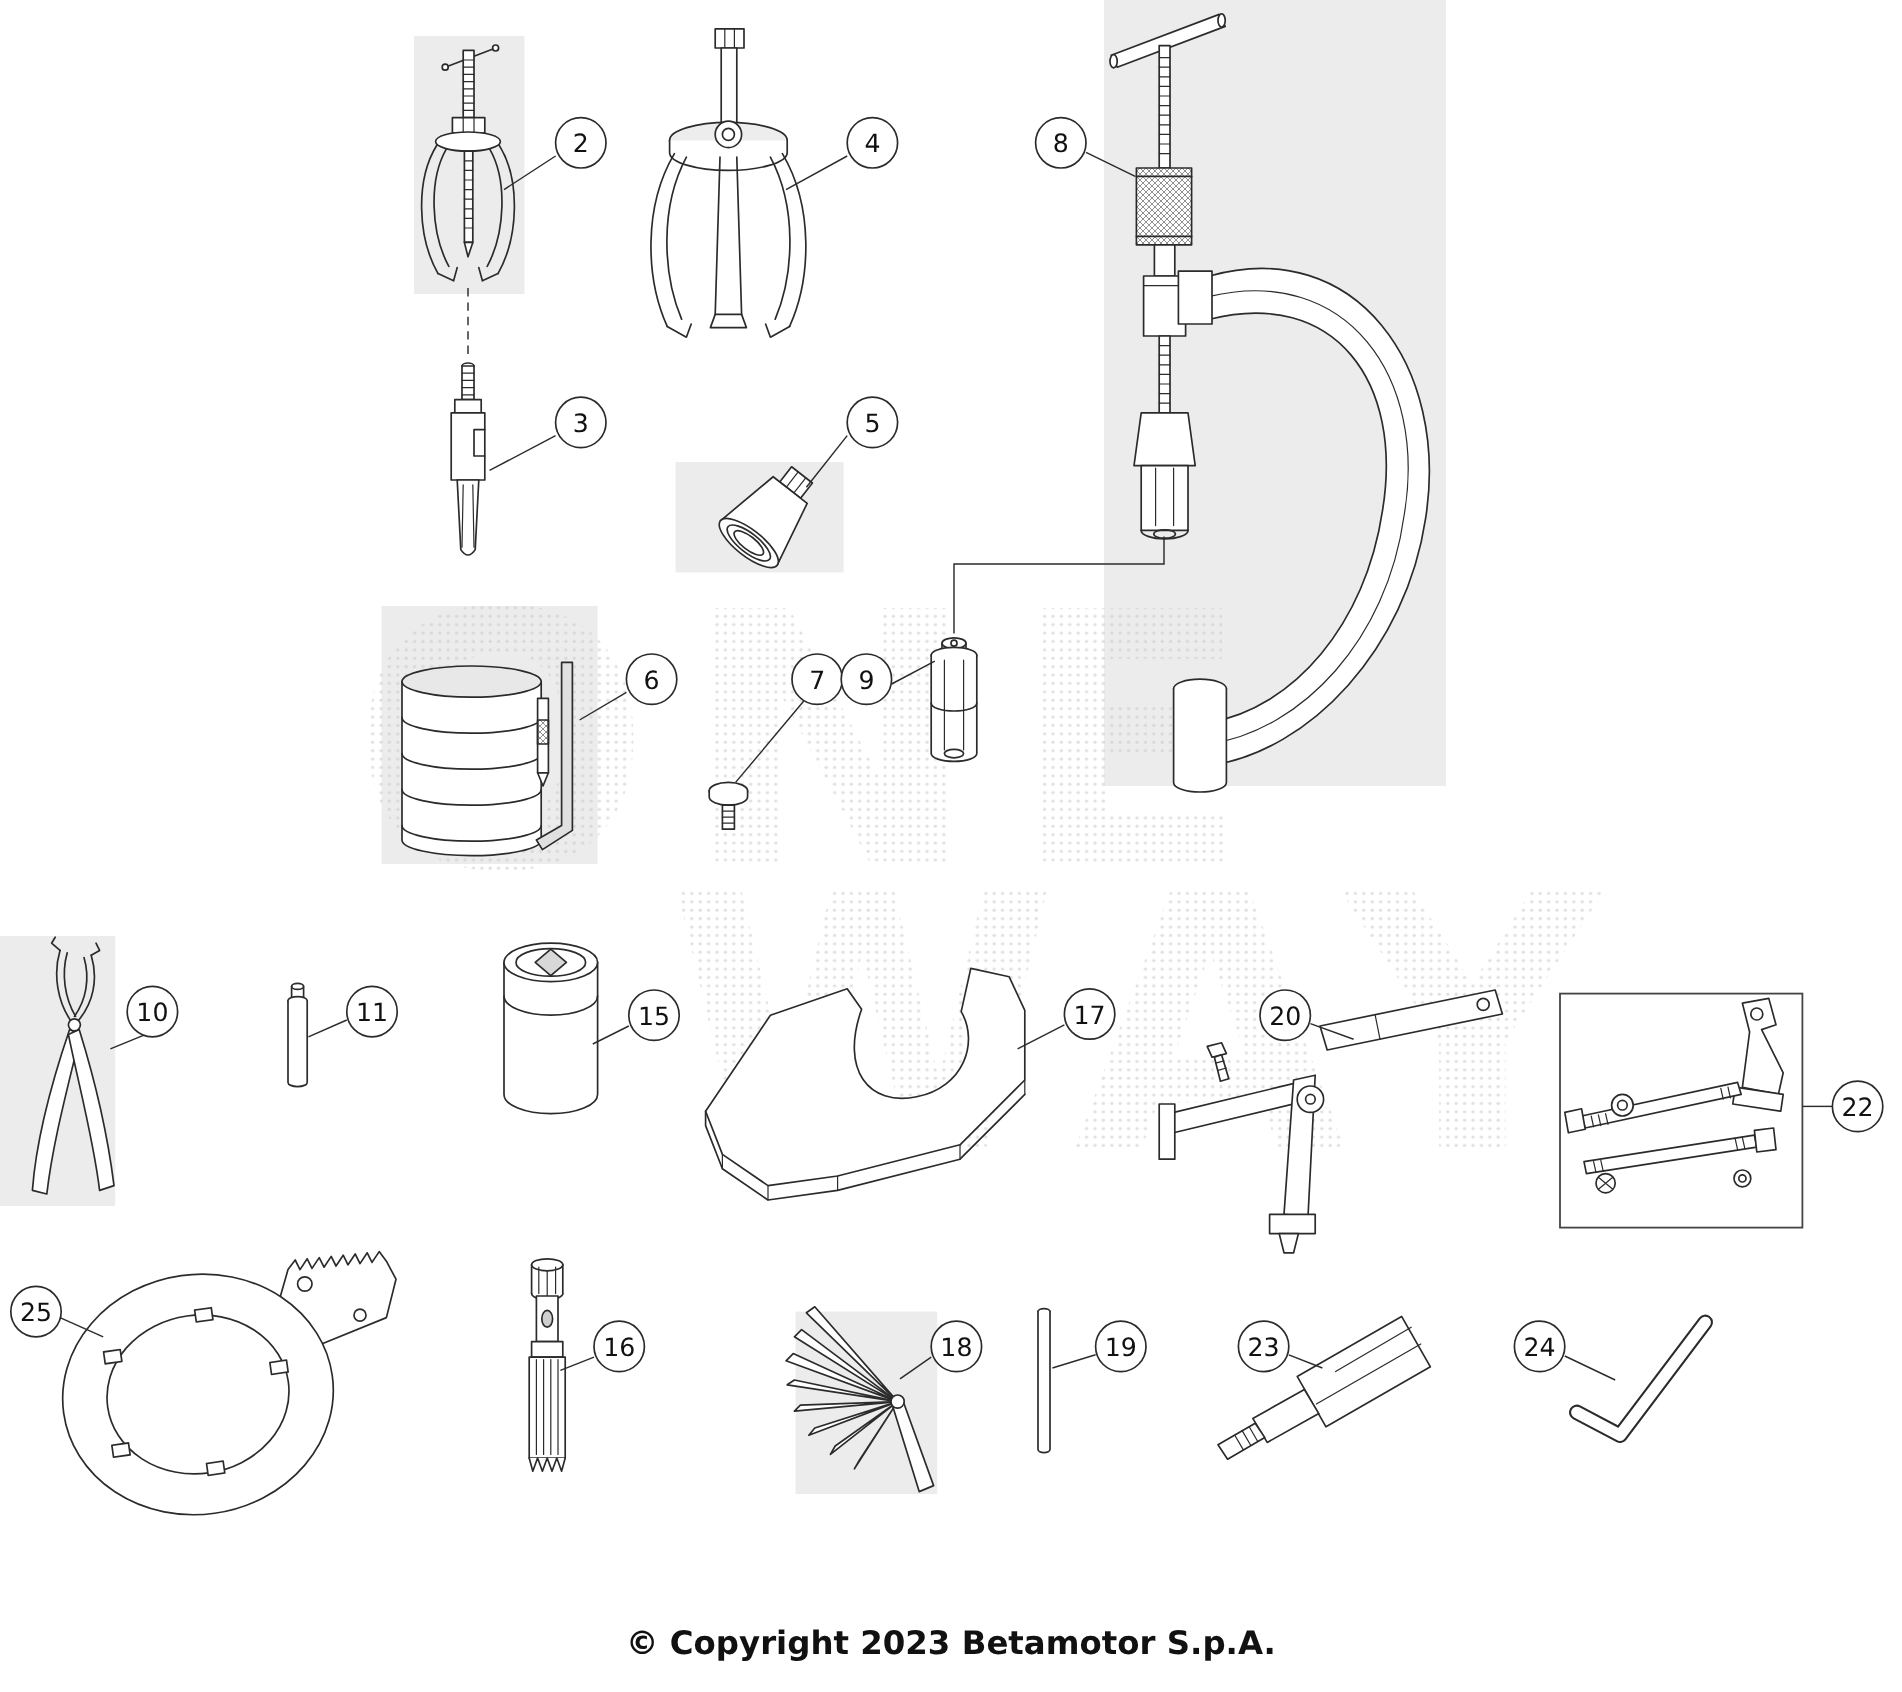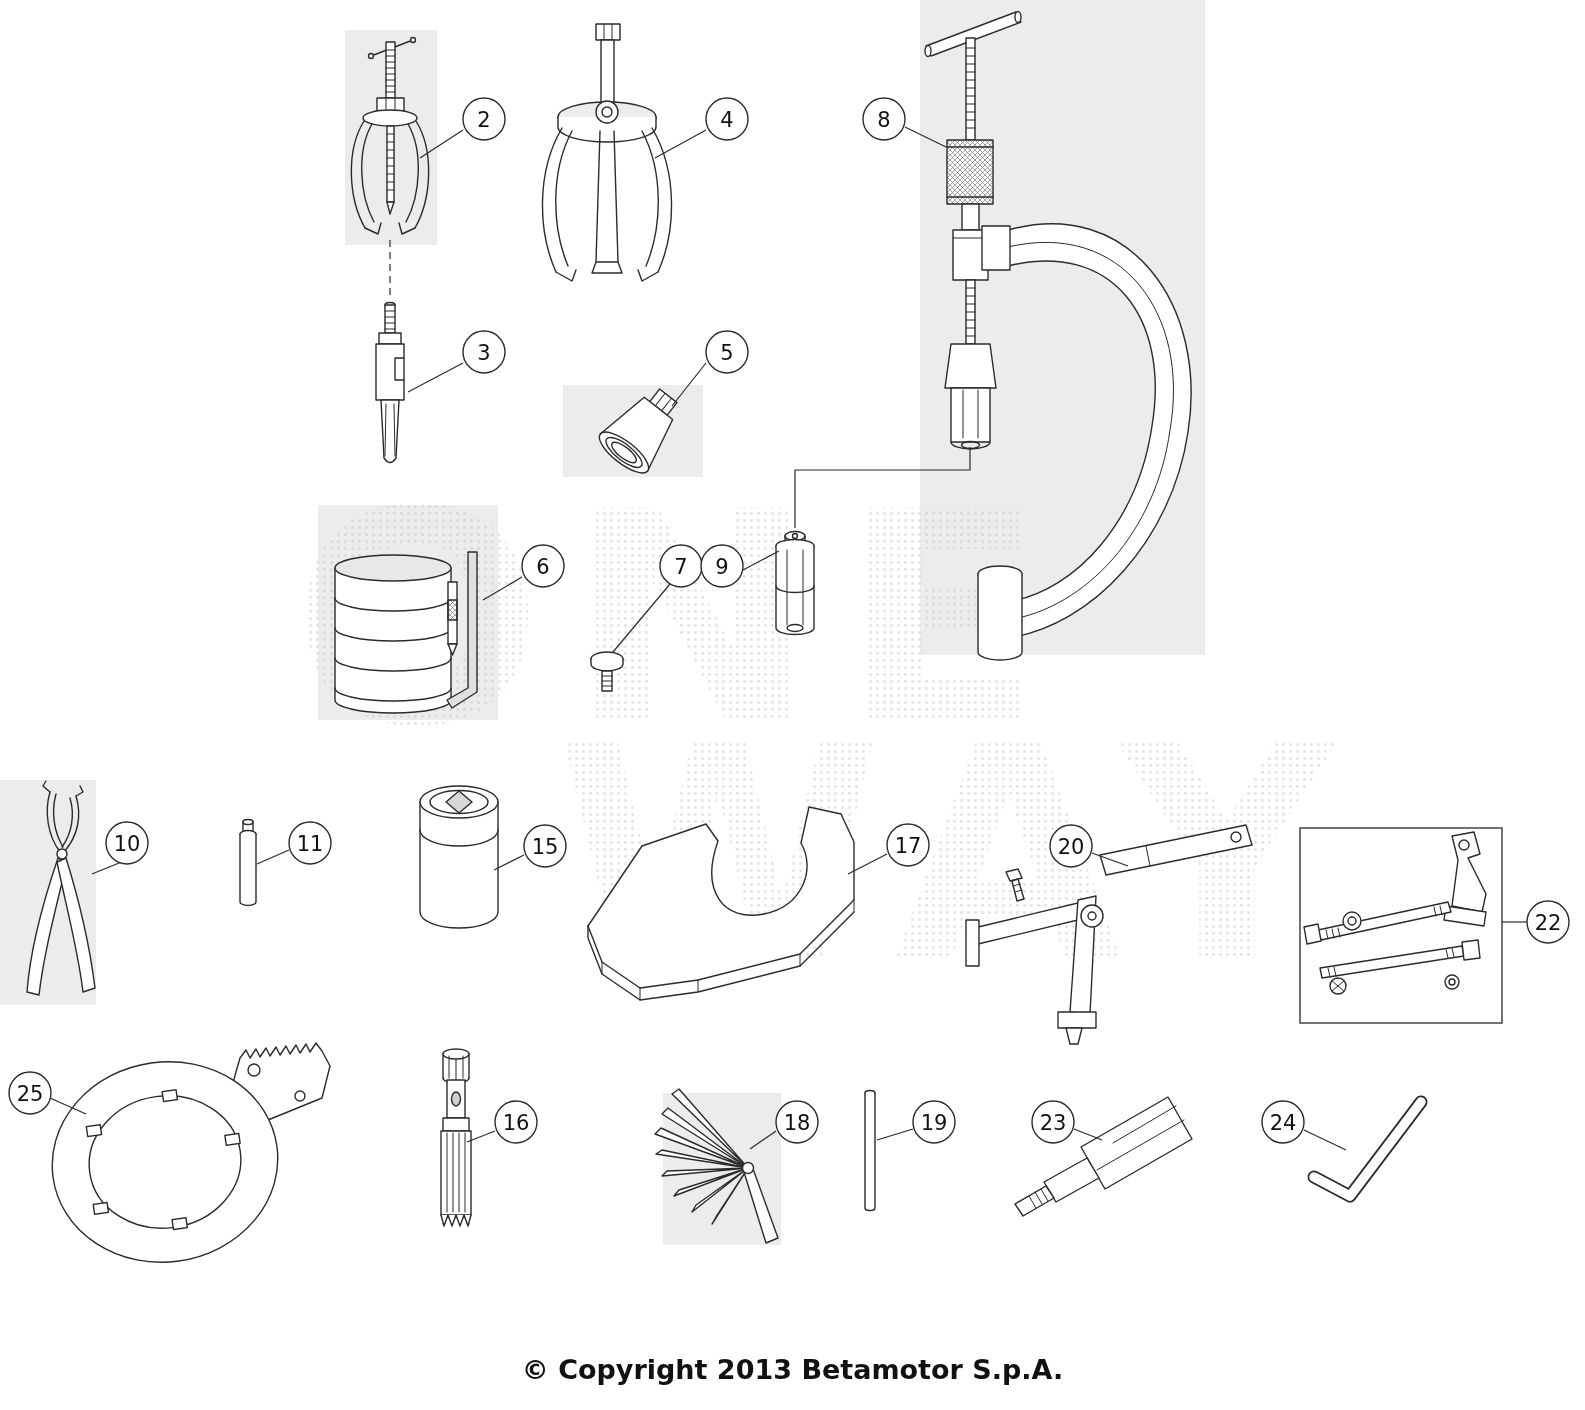--- a/index.html
+++ b/index.html
@@ -389,14 +389,14 @@
       <text class="num" x="1283" y="1130">24</text>
     </g>
     <g>
       <line class="lead" x1="50" y1="1098" x2="86" y2="1114"></line>
       <circle class="ln fw" cx="30" cy="1093" r="21"></circle>
       <text class="num" x="30" y="1101">25</text>
     </g>
   </g>
 </svg>
 
-<div class="copyright">© Copyright 2013 Betamotor S.p.A.</div>
+<div class="copyright">© Copyright 2023 Betamotor S.p.A.</div>
 </div>
 
 </body></html>

